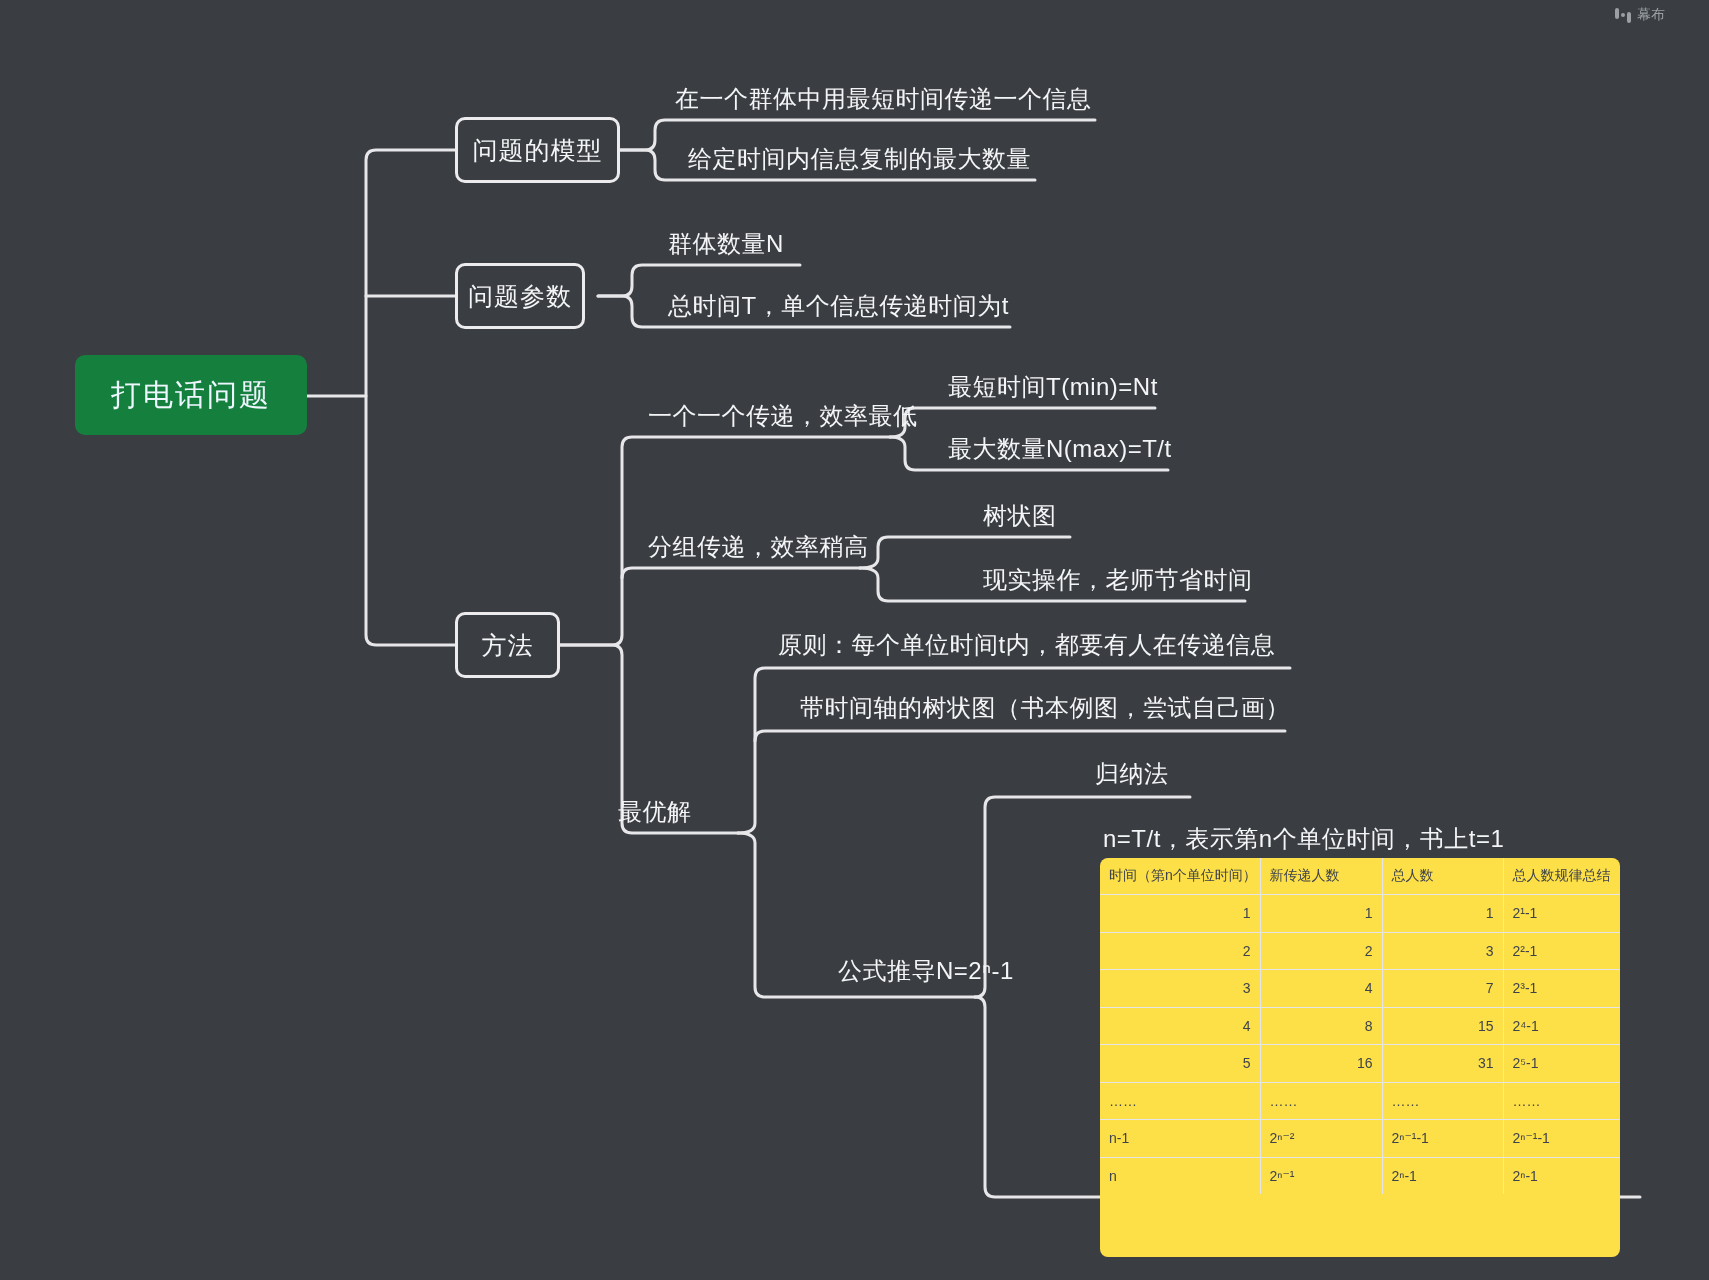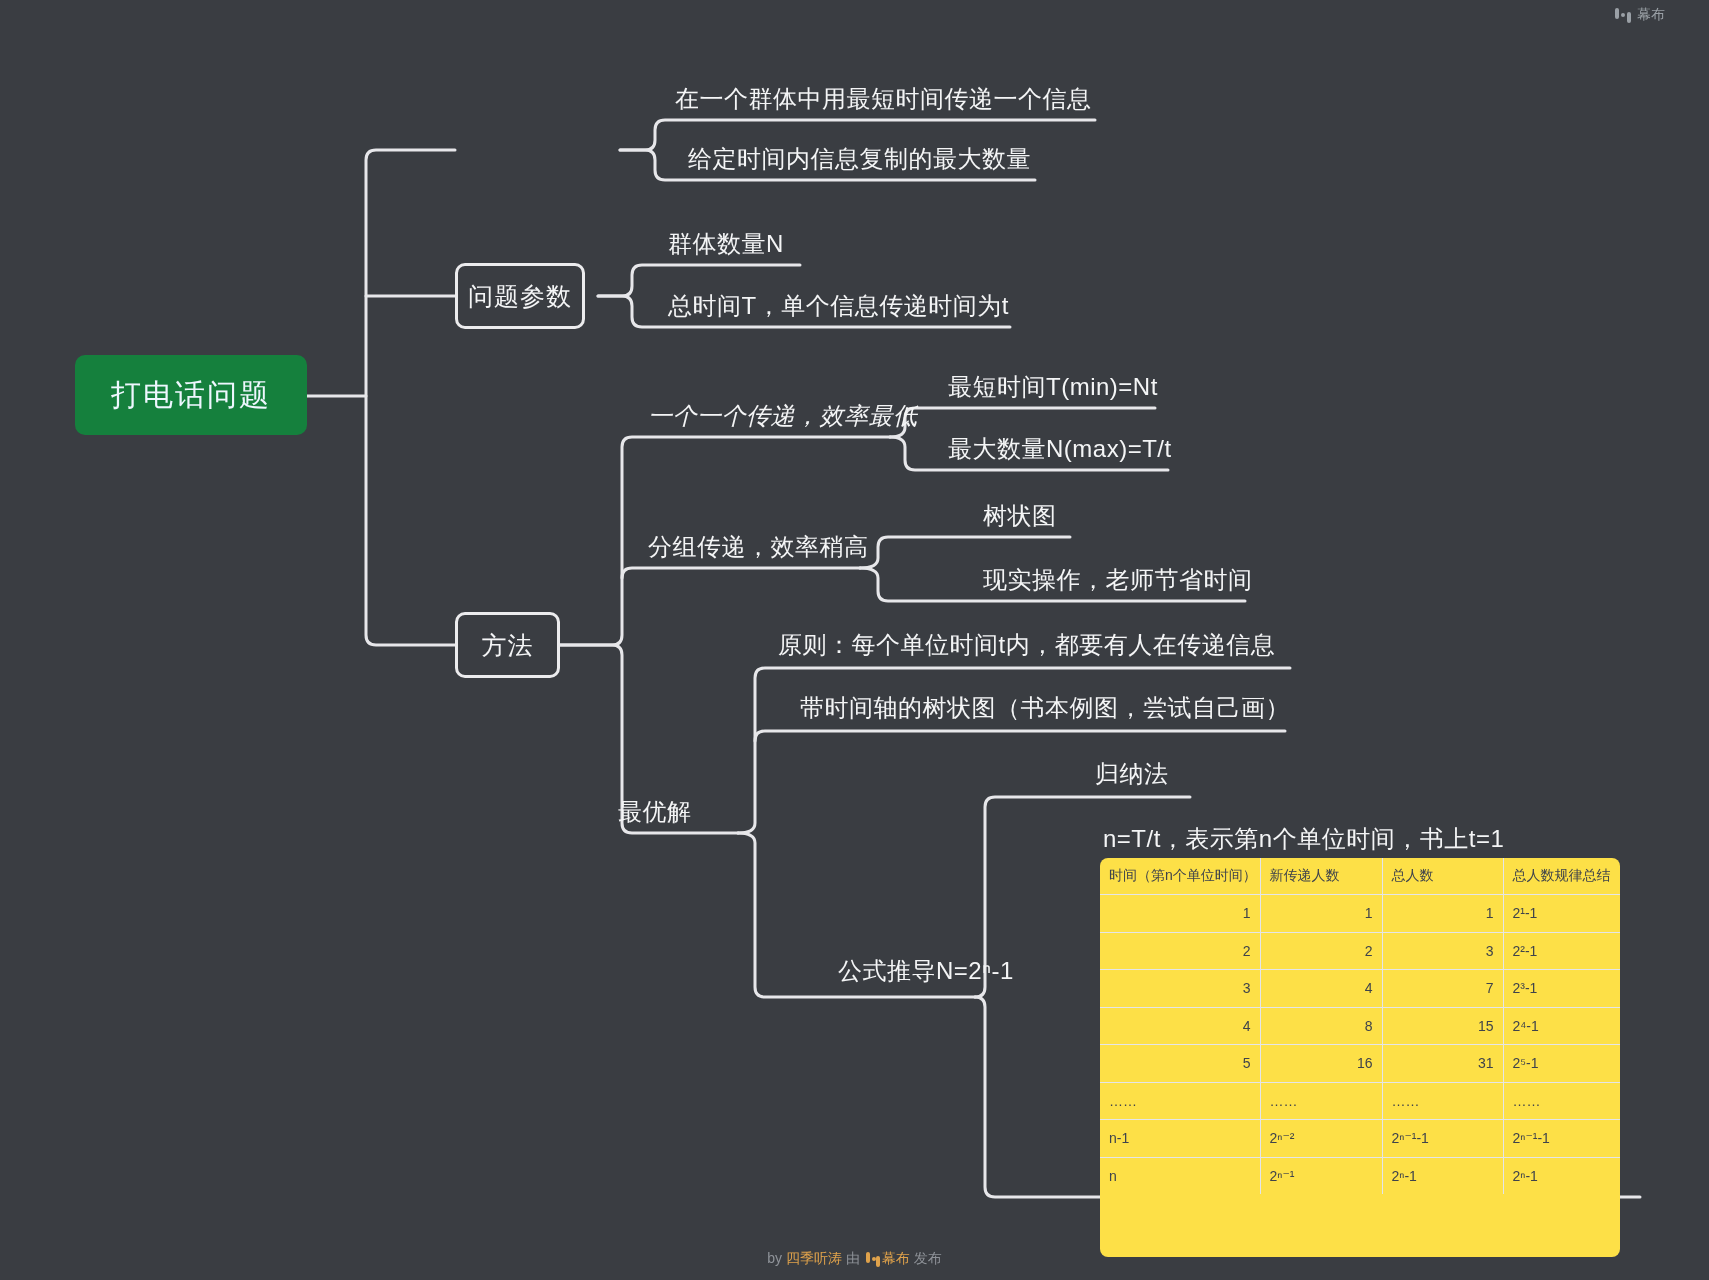--- a/index.html
+++ b/index.html
@@ -97,30 +97,31 @@
     <path d="M738,833 Q755,833 755,823 V678 Q755,668 765,668 H1290"></path>
     <path d="M755,741 Q755,731 765,731 H1285"></path>
     <path d="M738,833 Q755,833 755,843 V987 Q755,997 765,997 H975"></path>
 
     <path d="M975,997 Q985,997 985,987 V807 Q985,797 995,797 H1190"></path>
     <path d="M975,997 Q985,997 985,1007 V1187 Q985,1197 995,1197 H1640"></path>
   </svg>
 
   <div class="root-box" style="left:75px;top:355px;width:232px;height:80px;">打电话问题</div>
 
+  <div class="node-box" style="left:455px;top:117px;width:165px;height:66px;">问题的模型</div>
   <div class="node-box" style="left:455px;top:263px;width:130px;height:66px;">问题参数</div>
   <div class="node-box" style="left:455px;top:612px;width:105px;height:66px;">方法</div>
 
   <div class="node-text" style="left:675px;top:84px;">在一个群体中用最短时间传递一个信息</div>
   <div class="node-text" style="left:688px;top:144px;">给定时间内信息复制的最大数量</div>
 
   <div class="node-text" style="left:668px;top:229px;">群体数量N</div>
   <div class="node-text" style="left:668px;top:291px;">总时间T，单个信息传递时间为t</div>
 
-  <div class="node-text" style="left:648px;top:401px;font-style:italic;">一个一个传递，效率最低</div>
+  <div class="node-text" style="left:648px;top:401px;">一个一个传递，效率最低</div>
   <div class="node-text" style="left:948px;top:372px;">最短时间T(min)=Nt</div>
   <div class="node-text" style="left:948px;top:434px;">最大数量N(max)=T/t</div>
 
   <div class="node-text" style="left:648px;top:532px;">分组传递，效率稍高</div>
   <div class="node-text" style="left:983px;top:501px;">树状图</div>
   <div class="node-text" style="left:983px;top:565px;">现实操作，老师节省时间</div>
 
   <div class="node-text" style="left:618px;top:797px;">最优解</div>
   <div class="node-text" style="left:778px;top:630px;">原则：每个单位时间t内，都要有人在传递信息</div>
   <div class="node-text" style="left:800px;top:693px;">带时间轴的树状图（书本例图，尝试自己画）</div>
@@ -199,23 +200,14 @@
 
   <div class="brand-top">
     <span class="mubu-icon">
       <span class="bar b1"></span>
         <span class="dot d1"></span>
         <span class="bar b2"></span>
     </span>
     <span>幕布</span>
   </div>
 
-  <div class="footer">
-    <span>by</span>
-    <a class="orange" href="#">四季听涛</a>
-    <span>由</span>
-    <span class="mubu-icon">
-      <span class="bar b1"></span><span class="dot d1"></span><span class="bar b2"></span>
-    </span><a class="orange" href="#">幕布</a>
-    <span>发布</span>
-  </div>
 
 </div>
 
 </body></html>

